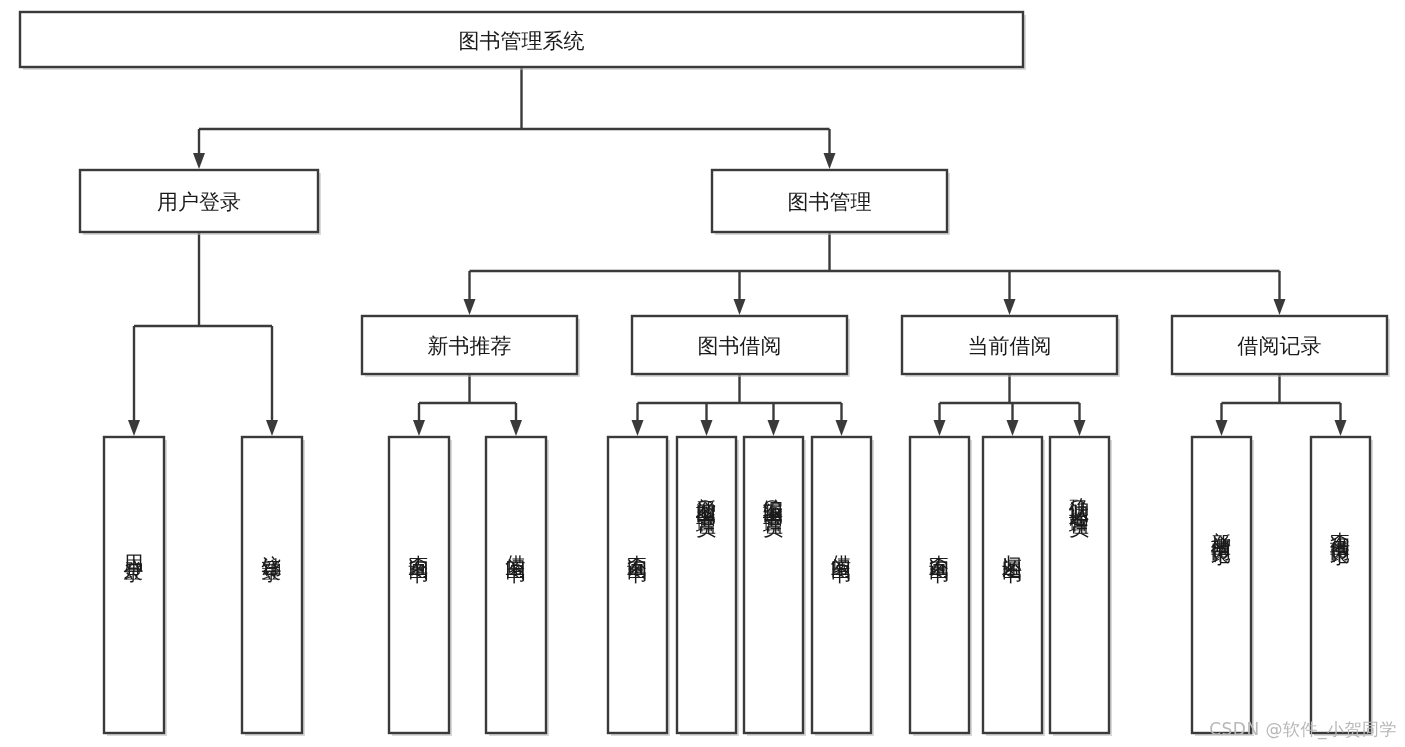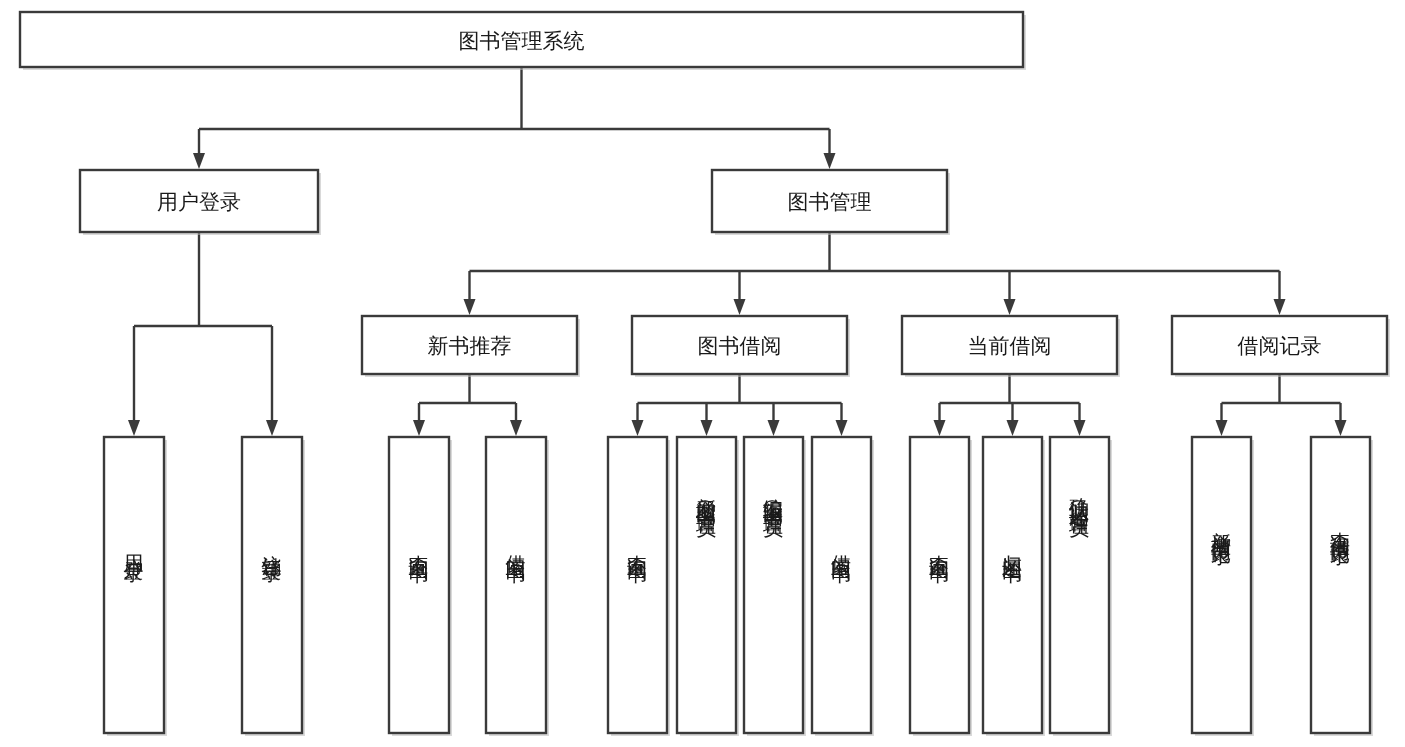--- a/index.html
+++ b/index.html
@@ -227,13 +227,14 @@
       <div class="leaf-label-wrap" style="left: 1050px; top: 437px; width: 59px; height: 296px; padding-top: 44.5px; box-sizing: border-box;">
         <span class="leaf-label">确认归还（管理员）</span>
       </div>
       <div class="leaf-label-wrap" style="left: 1192px; top: 437px; width: 59px; height: 296px; padding-top: 79px; box-sizing: border-box;">
         <span class="leaf-label">新增借阅记录</span>
       </div>
       <div class="leaf-label-wrap" style="left: 1311px; top: 437px; width: 59px; height: 296px; padding-top: 79px; box-sizing: border-box;">
         <span class="leaf-label">查询借阅记录</span>
       </div>
     </div>
+  <div class="watermark">CSDN @软件_小贺同学</div>
 </div>
 
 </body></html>

